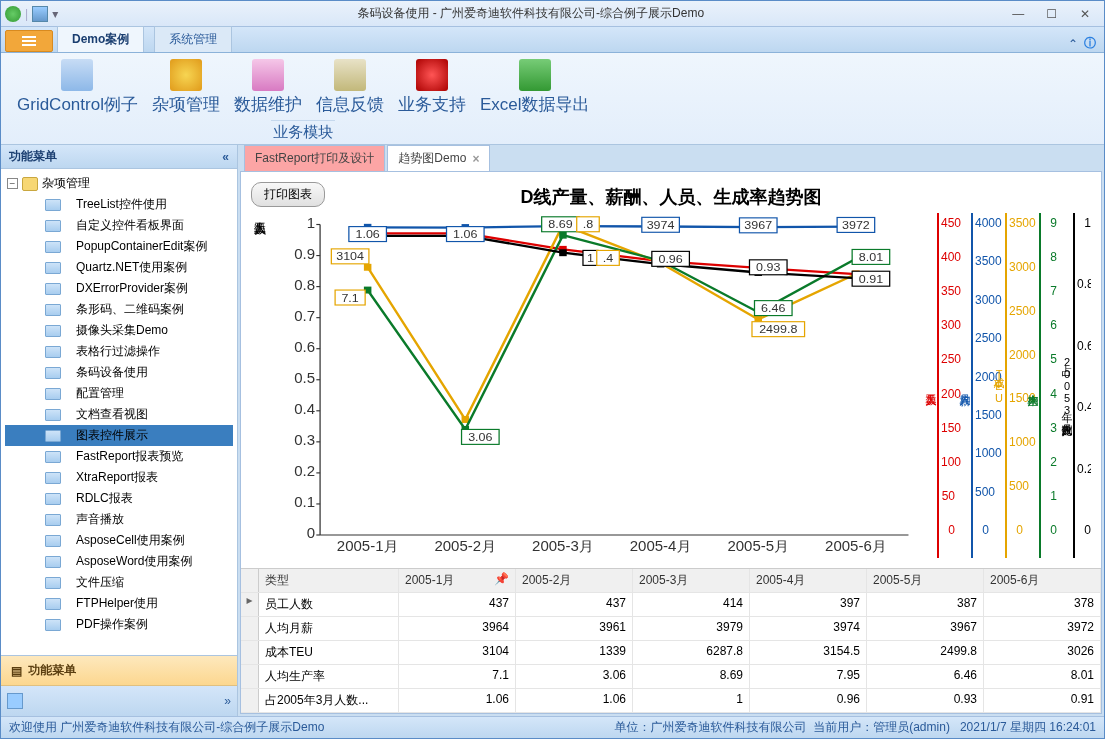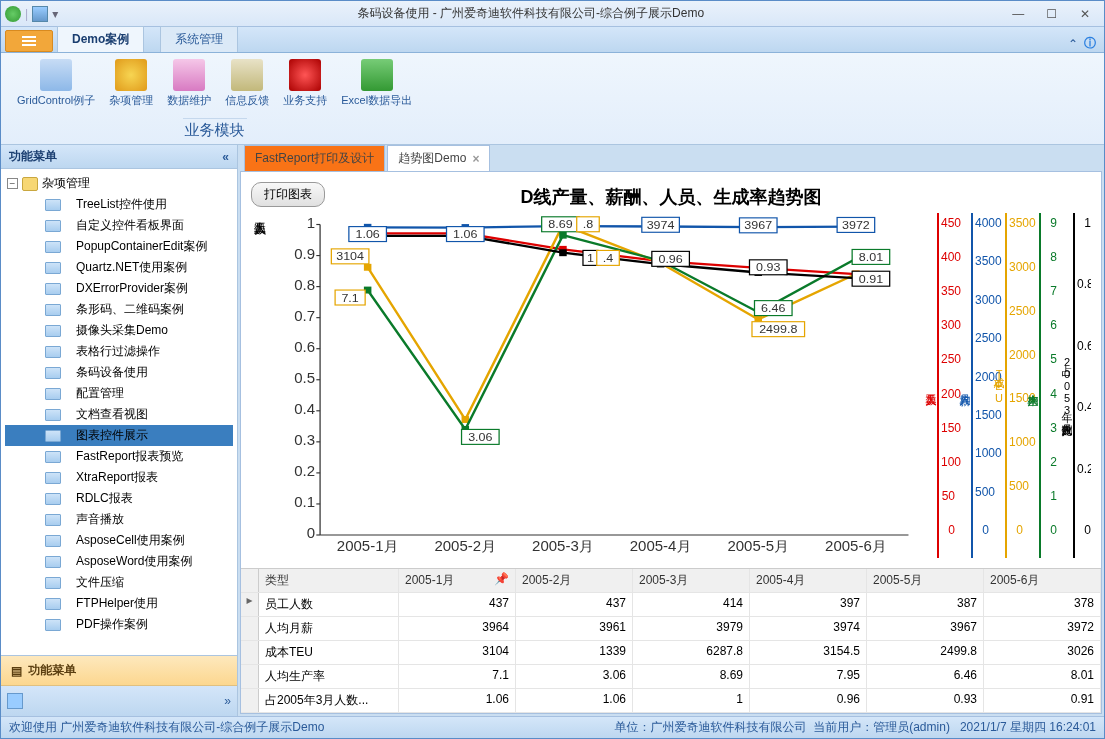--- a/index.html
+++ b/index.html
@@ -4,45 +4,45 @@
 <style>
 *{box-sizing:border-box;margin:0;padding:0;font-family:"Microsoft YaHei",Tahoma,sans-serif;font-size:12px}
 body{background:#fff;width:1105px;height:739px;border:1px solid #5a8cc7;display:flex;flex-direction:column;overflow:hidden}
 .titlebar{height:26px;background:linear-gradient(#eaf2fb,#d9e7f8);display:flex;align-items:center;justify-content:space-between;padding:0 4px;border-bottom:1px solid #a6c0e0}
 .title-left{display:flex;gap:4px;align-items:center}
 .title-center{flex:1;text-align:center;color:#333}
 .winbtn{width:30px;height:18px;display:inline-flex;align-items:center;justify-content:center;color:#555}
 .toolbar-icon{width:16px;height:16px;display:inline-block}
 .tabbar{height:26px;background:linear-gradient(#d4e6f9,#bdd7f0);display:flex;align-items:flex-end;padding-left:4px;border-bottom:1px solid #8bb2d9}
 .menu-btn{width:48px;height:22px;background:#f2a73a;border:1px solid #d88a1f;border-radius:2px;margin-right:4px;display:flex;align-items:center;justify-content:center}
-.tab{padding:4px 14px;background:#dbe9f7;border:1px solid #abc5e0;border-bottom:none;color:#2a5a99;margin-right:16px;cursor:pointer}
+.tab{padding:4px 14px;background:#dbe9f7;border:1px solid #abc5e0;border-bottom:none;color:#2a5a99;margin-right:10px;cursor:pointer}
 .tab.active{background:#eff6fd;color:#1a3e70;font-weight:bold}
 .tabbar-right{margin-left:auto;display:flex;gap:6px;padding-right:8px;align-items:center}
 .ribbon{height:92px;background:linear-gradient(#eff6fd,#e3eefb);border-bottom:1px solid #abc5e0;display:flex;padding:4px 10px 2px}
 .ribbon-group{display:flex;flex-direction:column;align-items:center}
 .ribbon-items{display:flex;gap:2px;flex:1}
 .ribbon-item{display:flex;flex-direction:column;align-items:center;padding:2px 6px;cursor:pointer;border-radius:3px}
 .ribbon-icon{width:32px;height:32px;background:#ddd;border-radius:3px;margin-bottom:2px}
-.ribbon-label{color:#2a5a99;text-align:left;font-size:11px}
+.ribbon-label{color:#2a5a99;text-align:left;font-size:17px}
 .group-title{color:#2a5a99;font-size:15px;text-align:center;padding:2px;border-top:1px solid #c5d8ed;margin-top:2px}
 .main{flex:1;display:flex;overflow:hidden}
 .sidebar{width:237px;background:#eff6fd;border-right:1px solid #abc5e0;display:flex;flex-direction:column}
 .side-header{height:24px;background:linear-gradient(#d4e6f9,#bdd7f0);display:flex;align-items:center;padding:0 8px;color:#1a3e70;font-weight:bold;border-bottom:1px solid #abc5e0;justify-content:space-between}
 .tree{flex:1;background:#fff;overflow:auto;padding:4px}
 .tree-root{display:flex;align-items:center;gap:4px;padding:2px;cursor:pointer}
 .tree-item{display:flex;align-items:center;gap:15px;padding:2px 2px 2px 40px;cursor:pointer}
 .tree-item.selected{background:#3a7ebf;color:#000000}
 .tree-icon{width:16px;height:12px;background:linear-gradient(#cde3f8,#a8cdef);border:1px solid #7aa8d4;border-radius:1px;flex-shrink:0}
 .folder-icon{width:16px;height:14px;background:#f7d774;border:1px solid #c9a73f;border-radius:2px;flex-shrink:0}
 .side-footer{padding:0;border-top:1px solid #abc5e0}
 .side-footer-item{padding:6px 10px;background:linear-gradient(#fde8bd,#fcd78f);color:#5a3e10;font-weight:bold;display:flex;align-items:center;gap:6px;border-bottom:1px solid #e0c080}
 .side-bottom-bar{height:30px;background:linear-gradient(#d4e6f9,#bdd7f0);display:flex;align-items:center;padding:0 6px;gap:4px}
 .content{flex:1;background:#cadef1;display:flex;flex-direction:column;padding:2px;overflow:hidden}
 .doc-tabs{height:24px;display:flex;align-items:flex-end;padding-left:4px}
-.doc-tab{padding:4px 10px;background:#f97316;border:1px solid #a6c0e0;border-bottom:none;color:#444;margin-right:2px;cursor:pointer;display:flex;align-items:center;gap:6px}
+.doc-tab{padding:4px 10px;background:#fca5a5;border:1px solid #a6c0e0;border-bottom:none;color:#444;margin-right:2px;cursor:pointer;display:flex;align-items:center;gap:6px}
 .doc-tab.active{background:#fff;border-bottom:1px solid #fff;margin-bottom:-1px}
 .close-x{color:#999;font-weight:bold}
 .doc-body{flex:1;background:#fff;border:1px solid #a6c0e0;display:flex;flex-direction:column;overflow:hidden}
 .chart-area{flex:1;padding:10px;display:flex;flex-direction:column;overflow:hidden}
 .print-btn{padding:3px 12px;background:linear-gradient(#f8f8f8,#e0e0e0);border:1px solid #999;border-radius:10px;cursor:pointer;width:fit-content}
 .chart-title{text-align:center;font-size:18px;font-weight:bold;color:#000;margin:-22px 0 4px}
 .chart-container{flex:1;display:flex;gap:2px;overflow:hidden}
 .chart-svg{flex:1}
 .axis-col{width:32px;display:flex;flex-direction:column;align-items:stretch;text-align:right;position:relative}
 .axis-label{writing-mode:vertical-rl;text-orientation:upright;font-size:11px;position:absolute;left:0;top:50%;transform:translateY(-50%)}

